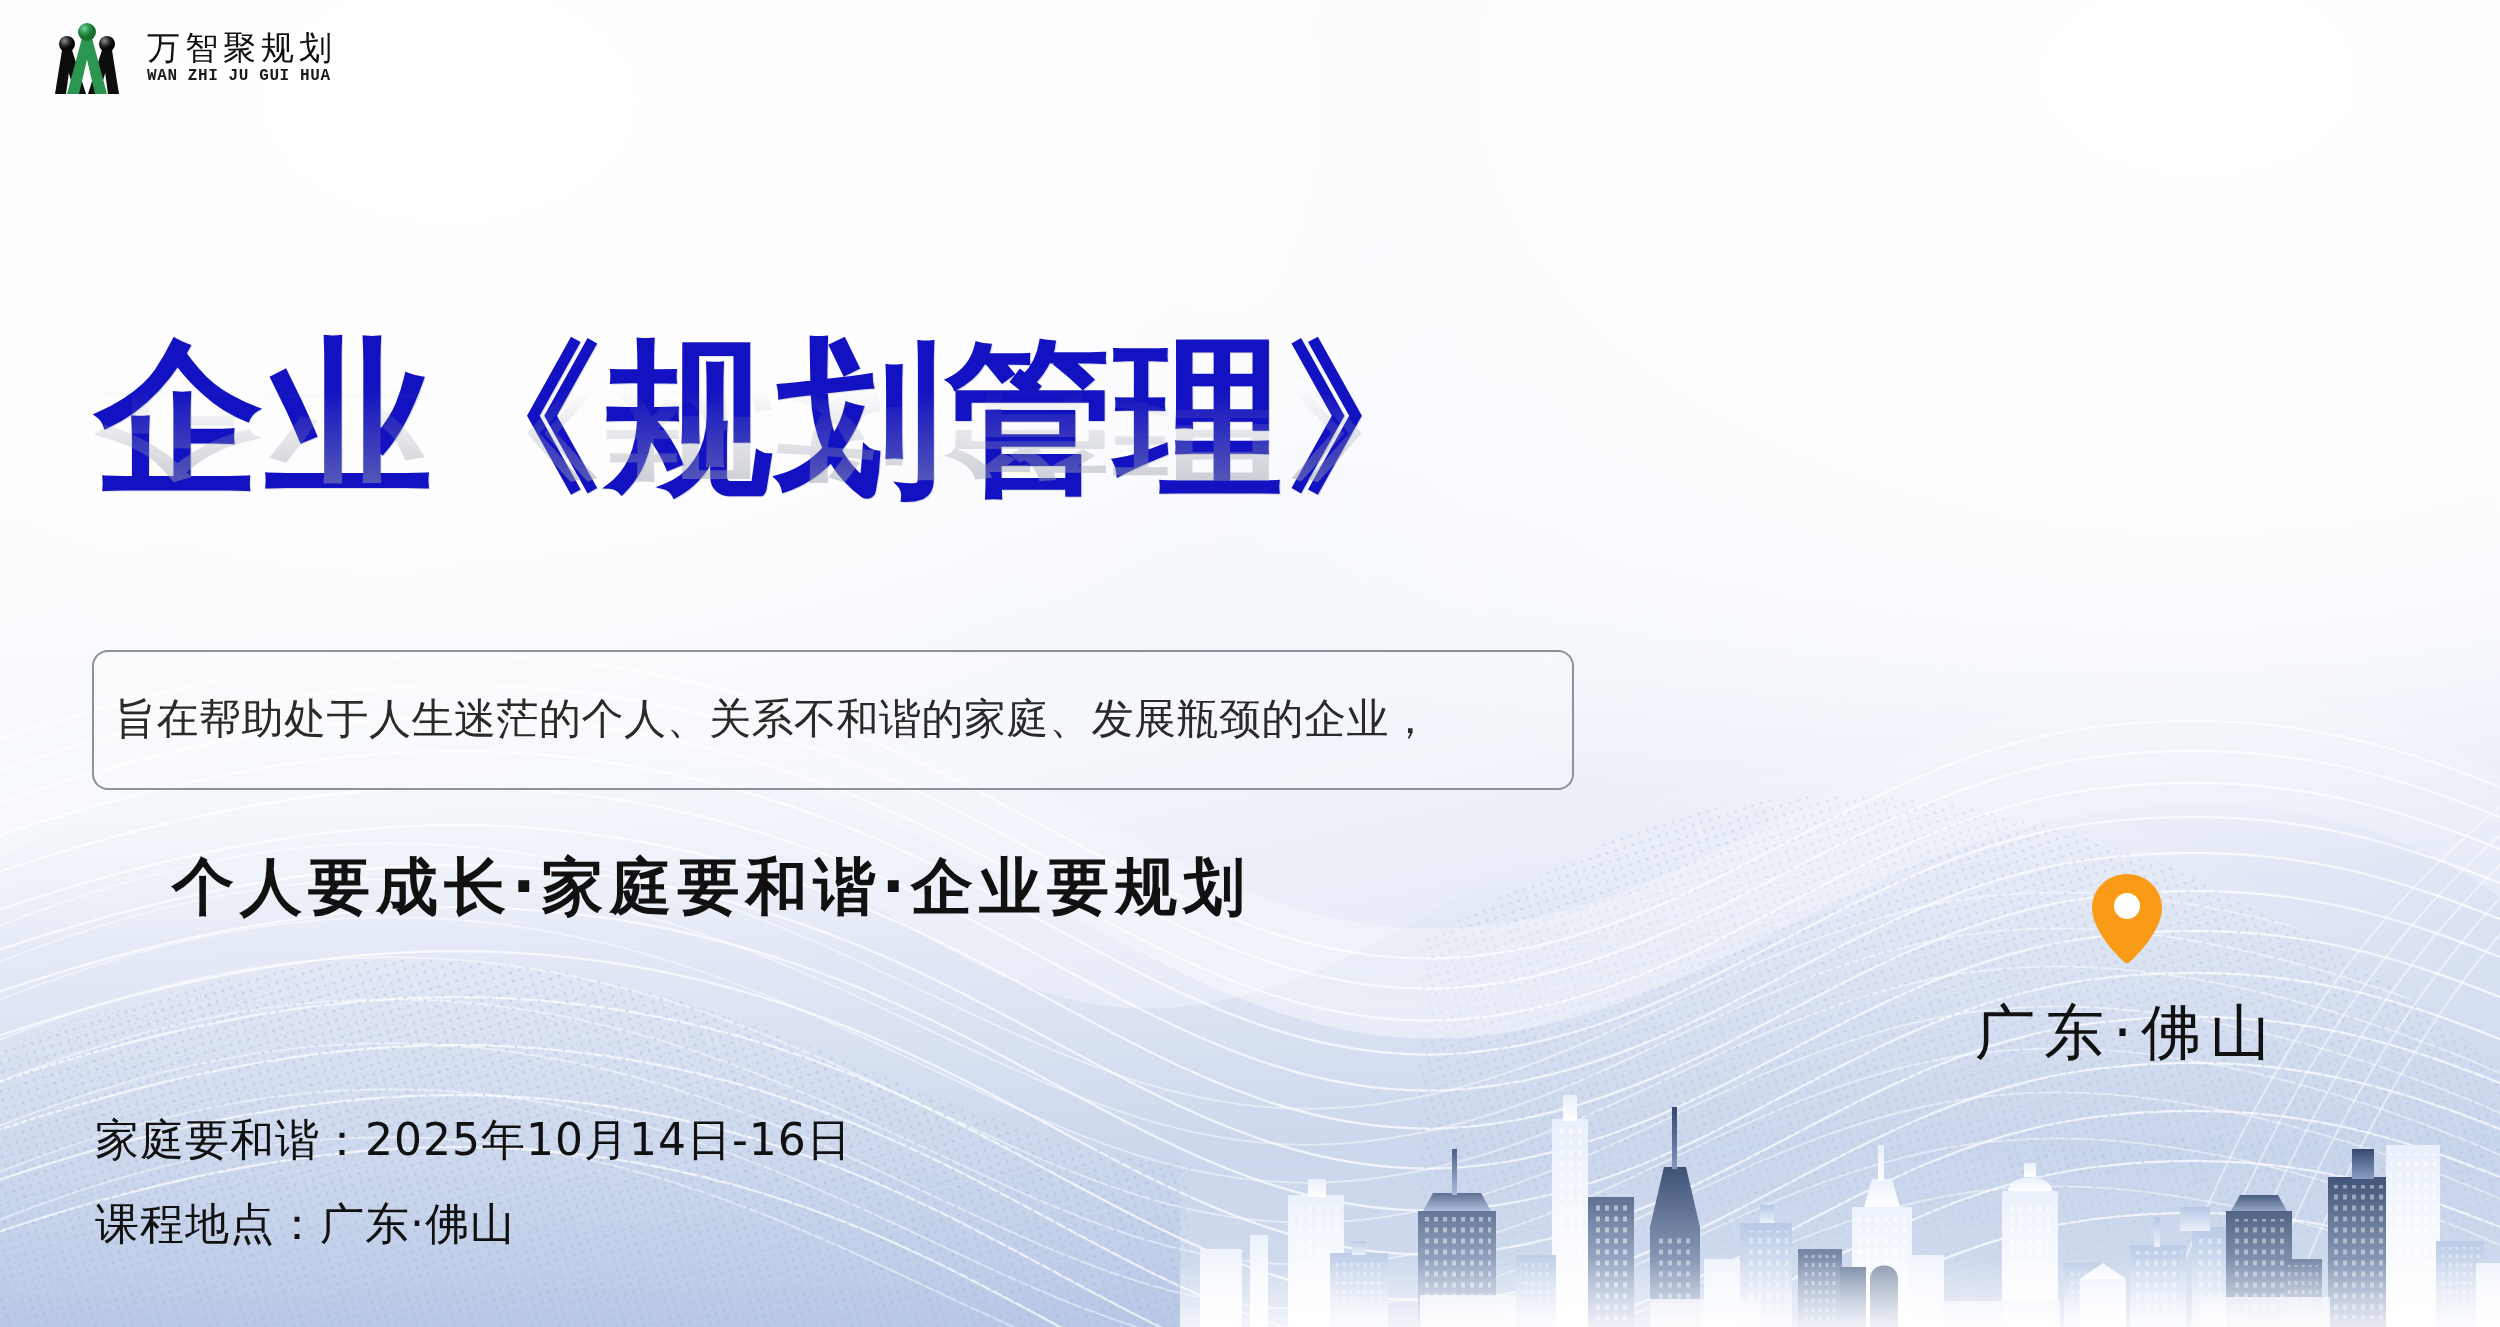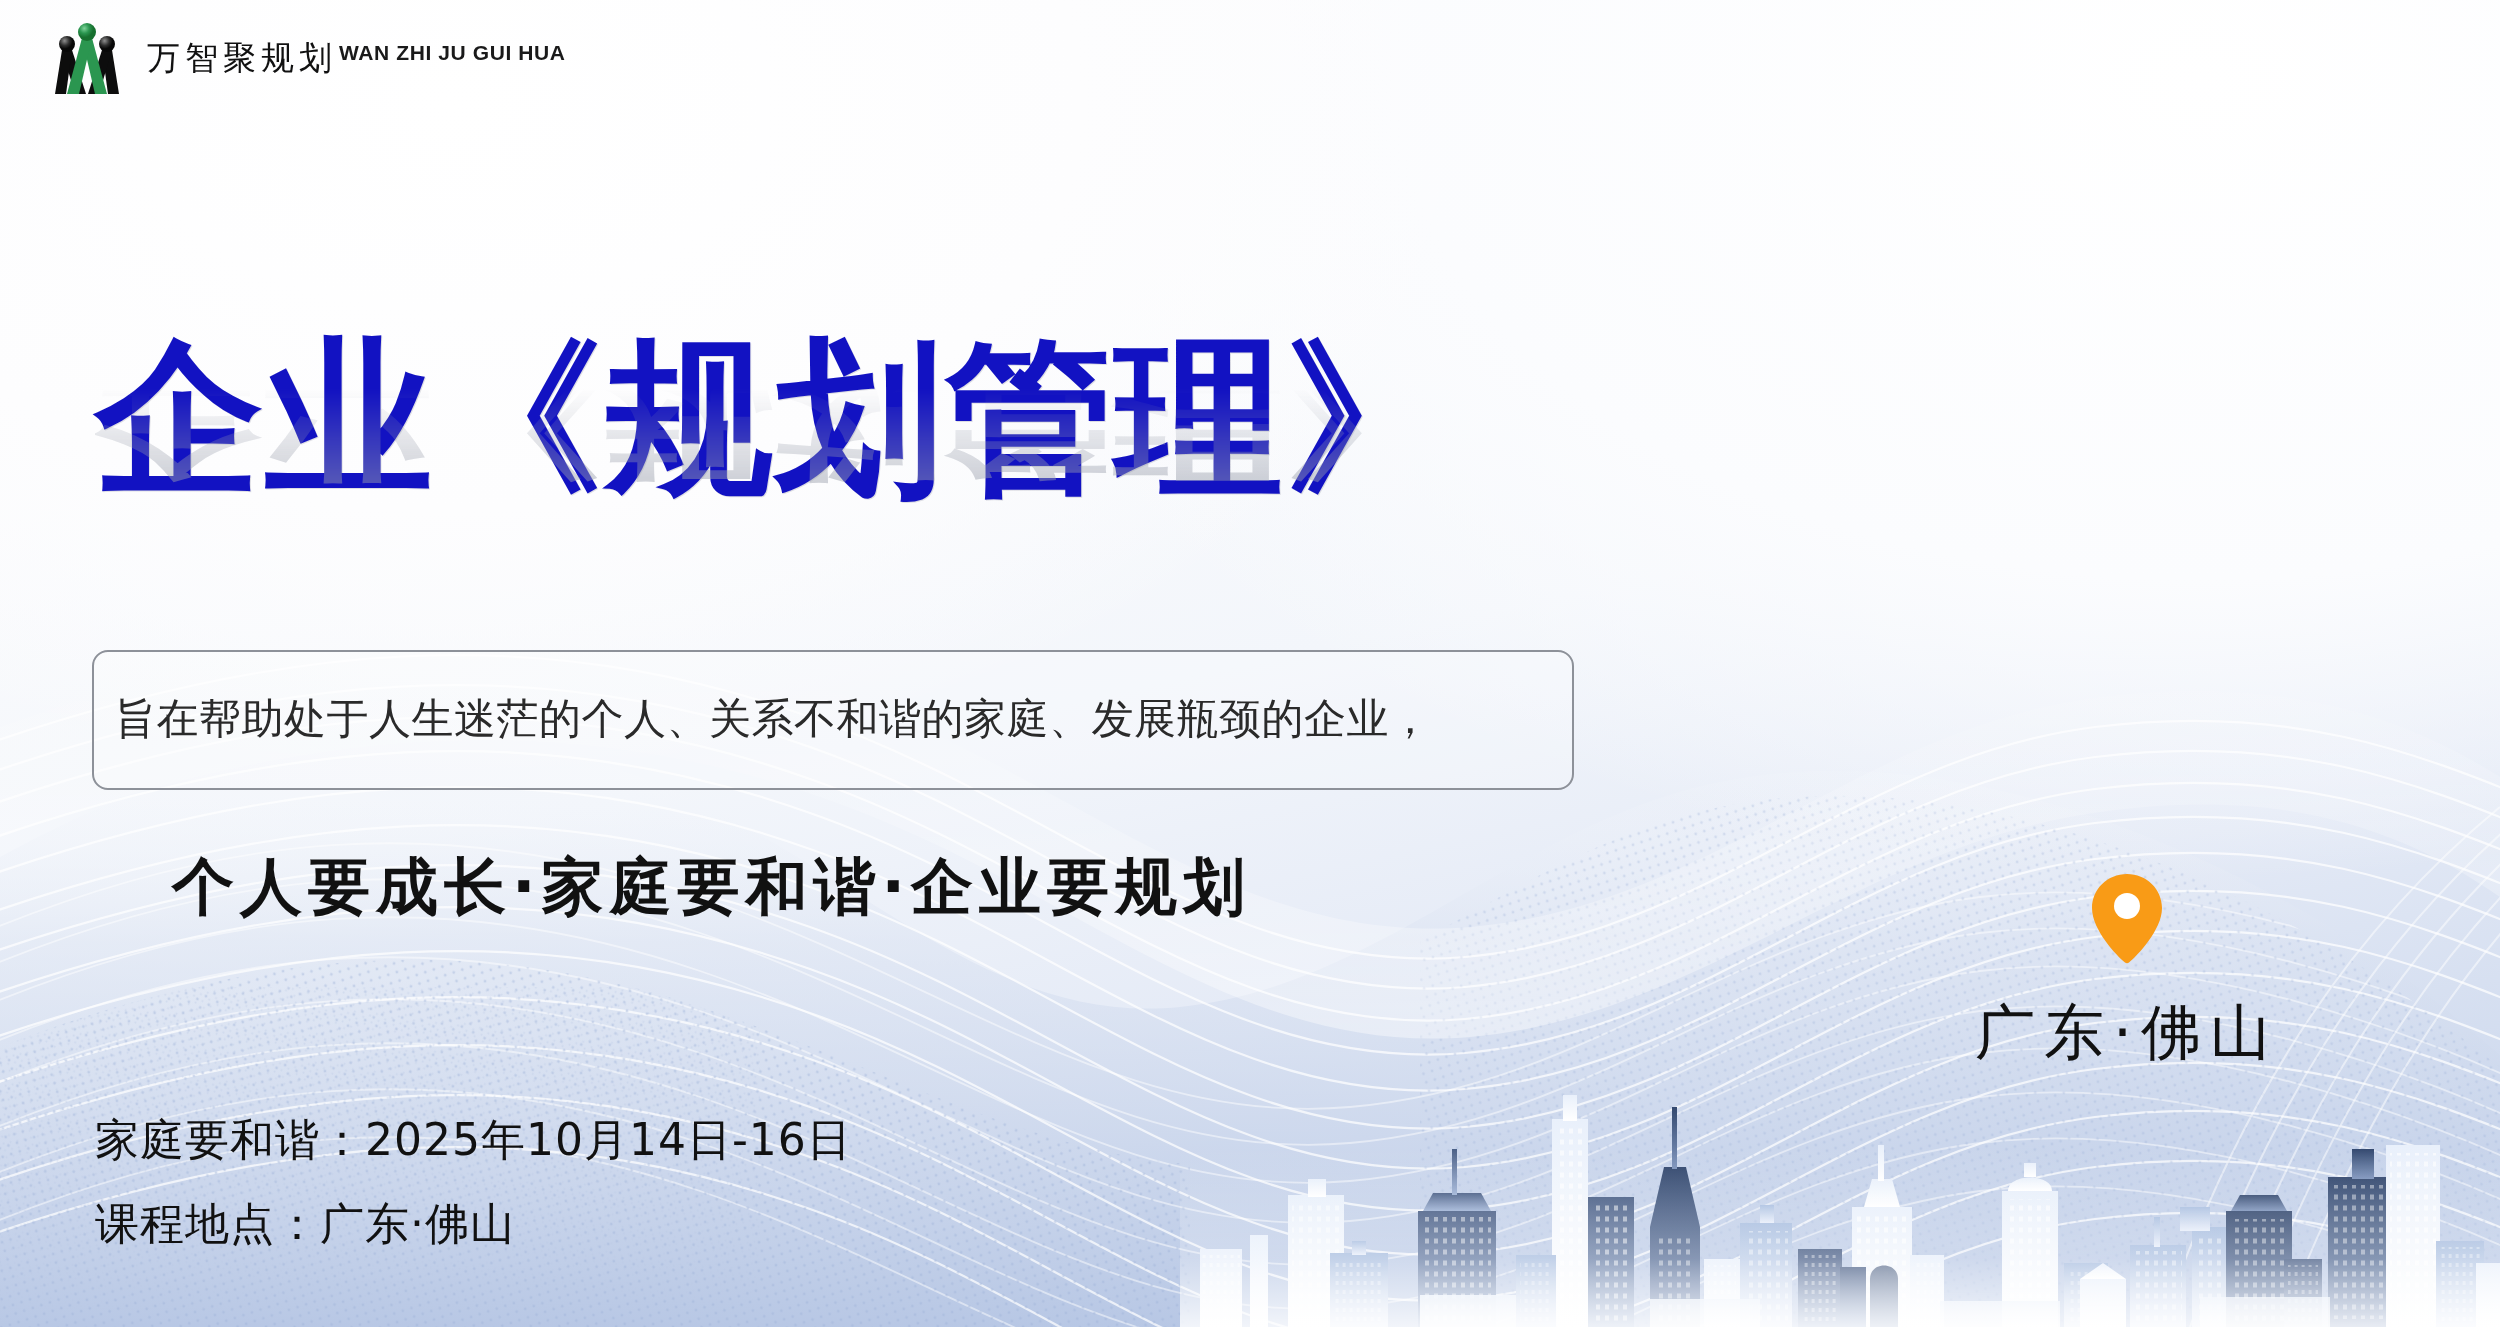--- a/index.html
+++ b/index.html
@@ -20,29 +20,29 @@
   .wave-layer { position:absolute; left:0; right:0; bottom:0; pointer-events:none; }
 
   #waveSvg { position:absolute; left:0; bottom:0; width:2500px; height:900px; }
 
   
   #citySvg { position:absolute; left:1180px; bottom:0; width:1320px; height:300px; }
 
   
   .logo-wrap { position:absolute; left:45px; top:18px; display:flex; align-items:center; gap:18px; }
   .logo-mark { width:84px; height:80px; position:relative; }
-  .logo-text { display:flex; flex-direction:row; gap:2px; }
+  .logo-text { display:flex; flex-direction:column; gap:2px; }
   .logo-cn {
     font-family:"DejaVu Serif","Liberation Serif",serif;
     font-size:33px; letter-spacing:5px; color:#111; line-height:1.05;
     white-space:nowrap;
   }
   .logo-en {
-    font-family:Liberation Sans, sans-serif;
-    font-size:21px; font-weight:700; letter-spacing:0.6px; color:#1a1a1a;
+    font-family:Liberation Mono, monospace;
+    font-size:16px; font-weight:700; letter-spacing:0.6px; color:#1a1a1a;
     white-space:nowrap;
   }
 
   
   .title-block { position:absolute; left:95px; top:334px; }
   .title-main {
     font-family:"Liberation Sans","DejaVu Sans",sans-serif;
     font-weight:700;
     font-size:168px;
     line-height:1;

